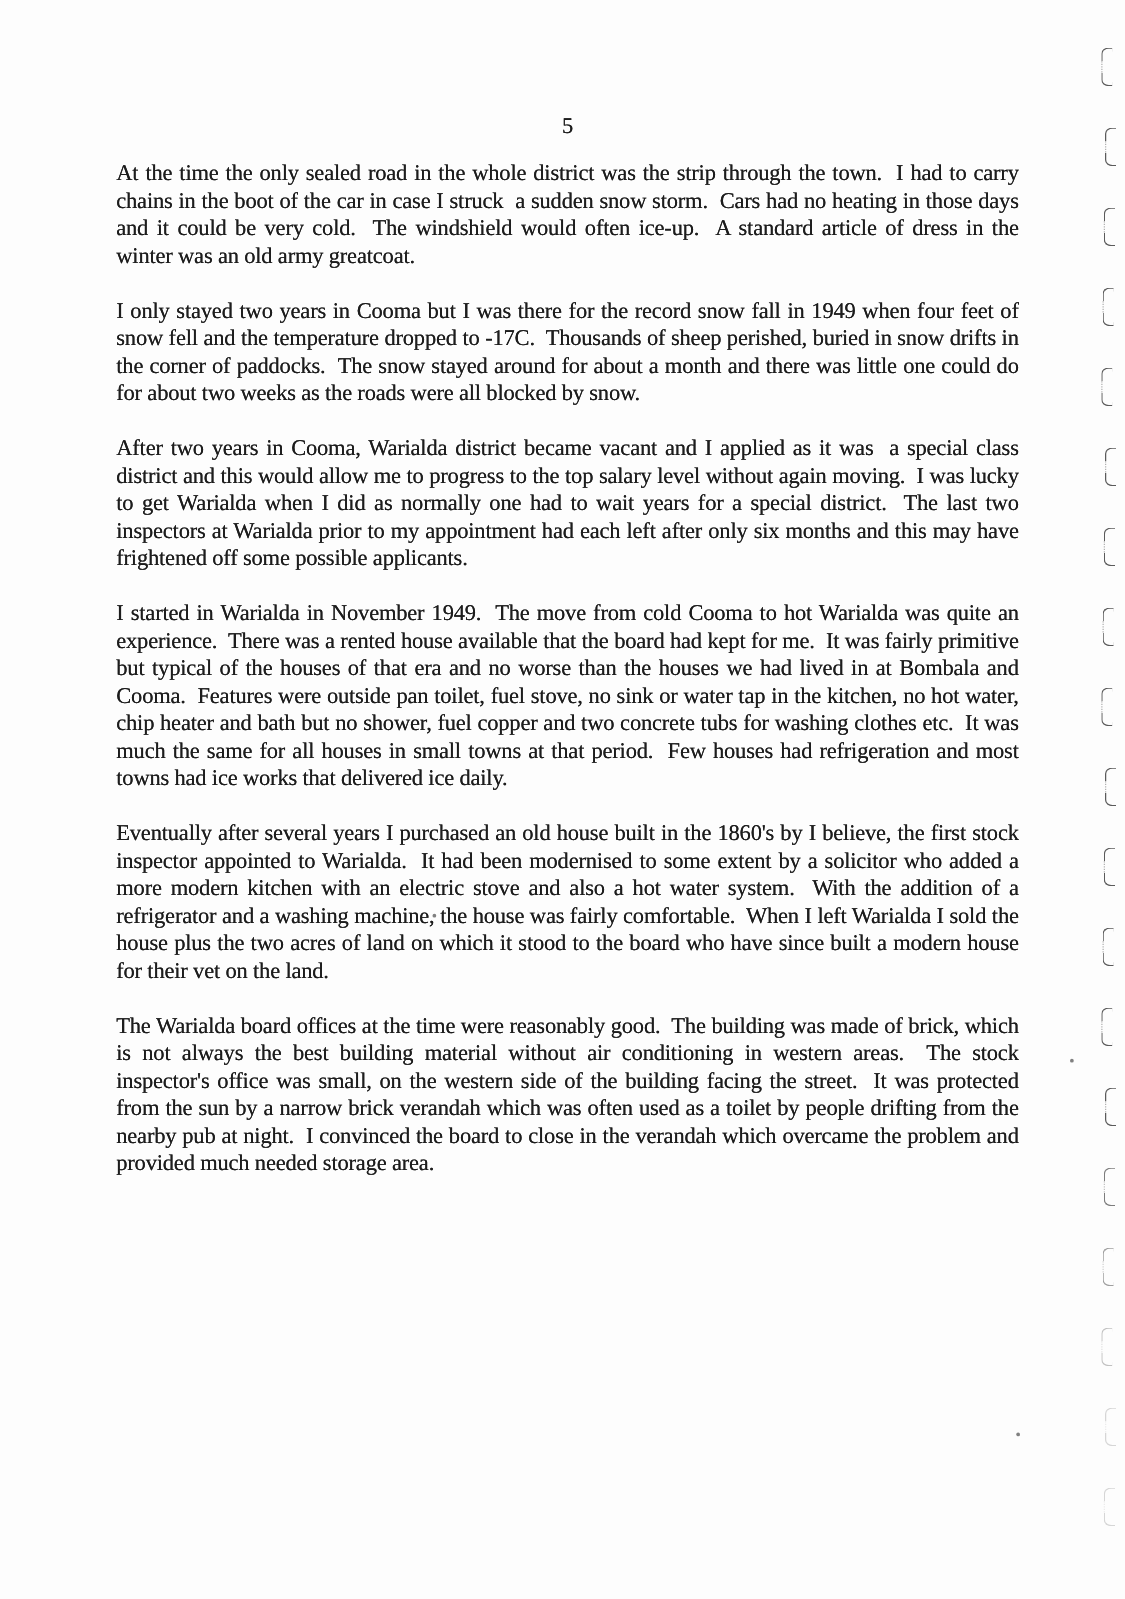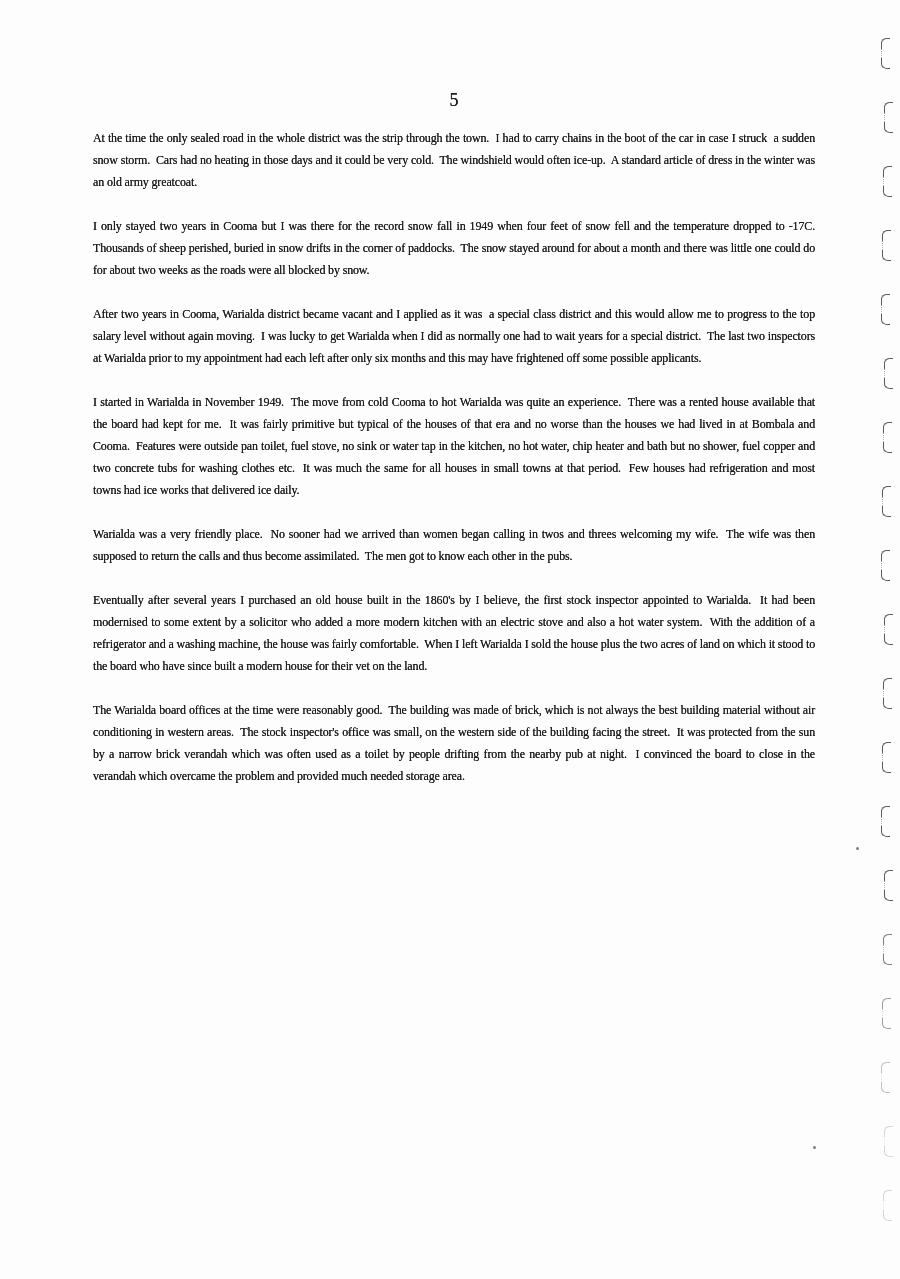--- a/index.html
+++ b/index.html
@@ -27,21 +27,21 @@
     text-shadow: 0 0 0.35px rgba(0,0,0,0.85);
   }
   .content {
     position: absolute;
     top: 127px;
     left: 93px;
     width: 722px;
   }
   .content p {
     margin: 0 0 22px 0;
-    font-size: 12px;
+    font-size: 18px;
     line-height: 22px;
     letter-spacing: -0.15px;
     text-align: justify;
     white-space: pre-wrap;
     text-shadow: 0 0 0.35px rgba(0,0,0,0.85);
   }
   .binding-artifacts {
     position: absolute;
     inset: 0;
     pointer-events: none;
@@ -92,21 +92,20 @@
 
 <div class="sheet">
 
   <div class="page-number">5</div>
 
   <div class="content">
     <p>At the time the only sealed road in the whole district was the strip through the town.  I had to carry chains in the boot of the car in case I struck  a sudden snow storm.  Cars had no heating in those days and it could be very cold.  The windshield would often ice-up.  A standard article of dress in the winter was an old army greatcoat.</p>
     <p>I only stayed two years in Cooma but I was there for the record snow fall in 1949 when four feet of snow fell and the temperature dropped to -17C.  Thousands of sheep perished, buried in snow drifts in the corner of paddocks.  The snow stayed around for about a month and there was little one could do for about two weeks as the roads were all blocked by snow.</p>
     <p>After two years in Cooma, Warialda district became vacant and I applied as it was  a special class district and this would allow me to progress to the top salary level without again moving.  I was lucky to get Warialda when I did as normally one had to wait years for a special district.  The last two inspectors at Warialda prior to my appointment had each left after only six months and this may have frightened off some possible applicants.</p>
     <p>I started in Warialda in November 1949.  The move from cold Cooma to hot Warialda was quite an experience.  There was a rented house available that the board had kept for me.  It was fairly primitive but typical of the houses of that era and no worse than the houses we had lived in at Bombala and Cooma.  Features were outside pan toilet, fuel stove, no sink or water tap in the kitchen, no hot water, chip heater and bath but no shower, fuel copper and two concrete tubs for washing clothes etc.  It was much the same for all houses in small towns at that period.  Few houses had refrigeration and most towns had ice works that delivered ice daily.</p>
-    <p>Warialda was a very friendly place.  No sooner had we arrived than women began calling in twos and threes welcoming my wife.  The wife was then supposed to return the calls and thus become assimilated.  The men got to know each other in the pubs.</p>
     <p>Eventually after several years I purchased an old house built in the 1860's by I believe, the first stock inspector appointed to Warialda.  It had been modernised to some extent by a solicitor who added a more modern kitchen with an electric stove and also a hot water system.  With the addition of a refrigerator and a washing machine, the house was fairly comfortable.  When I left Warialda I sold the house plus the two acres of land on which it stood to the board who have since built a modern house for their vet on the land.</p>
     <p>The Warialda board offices at the time were reasonably good.  The building was made of brick, which is not always the best building material without air conditioning in western areas.  The stock inspector's office was small, on the western side of the building facing the street.  It was protected from the sun by a narrow brick verandah which was often used as a toilet by people drifting from the nearby pub at night.  I convinced the board to close in the verandah which overcame the problem and provided much needed storage area.</p>
   </div>
 
   <div class="binding-artifacts">
       <div class="bmark" style="left: 881px; top: 38px; opacity: 0.85;">
         <i class="t"></i>
         <i class="m"></i>
         <i class="b"></i>
       </div>

